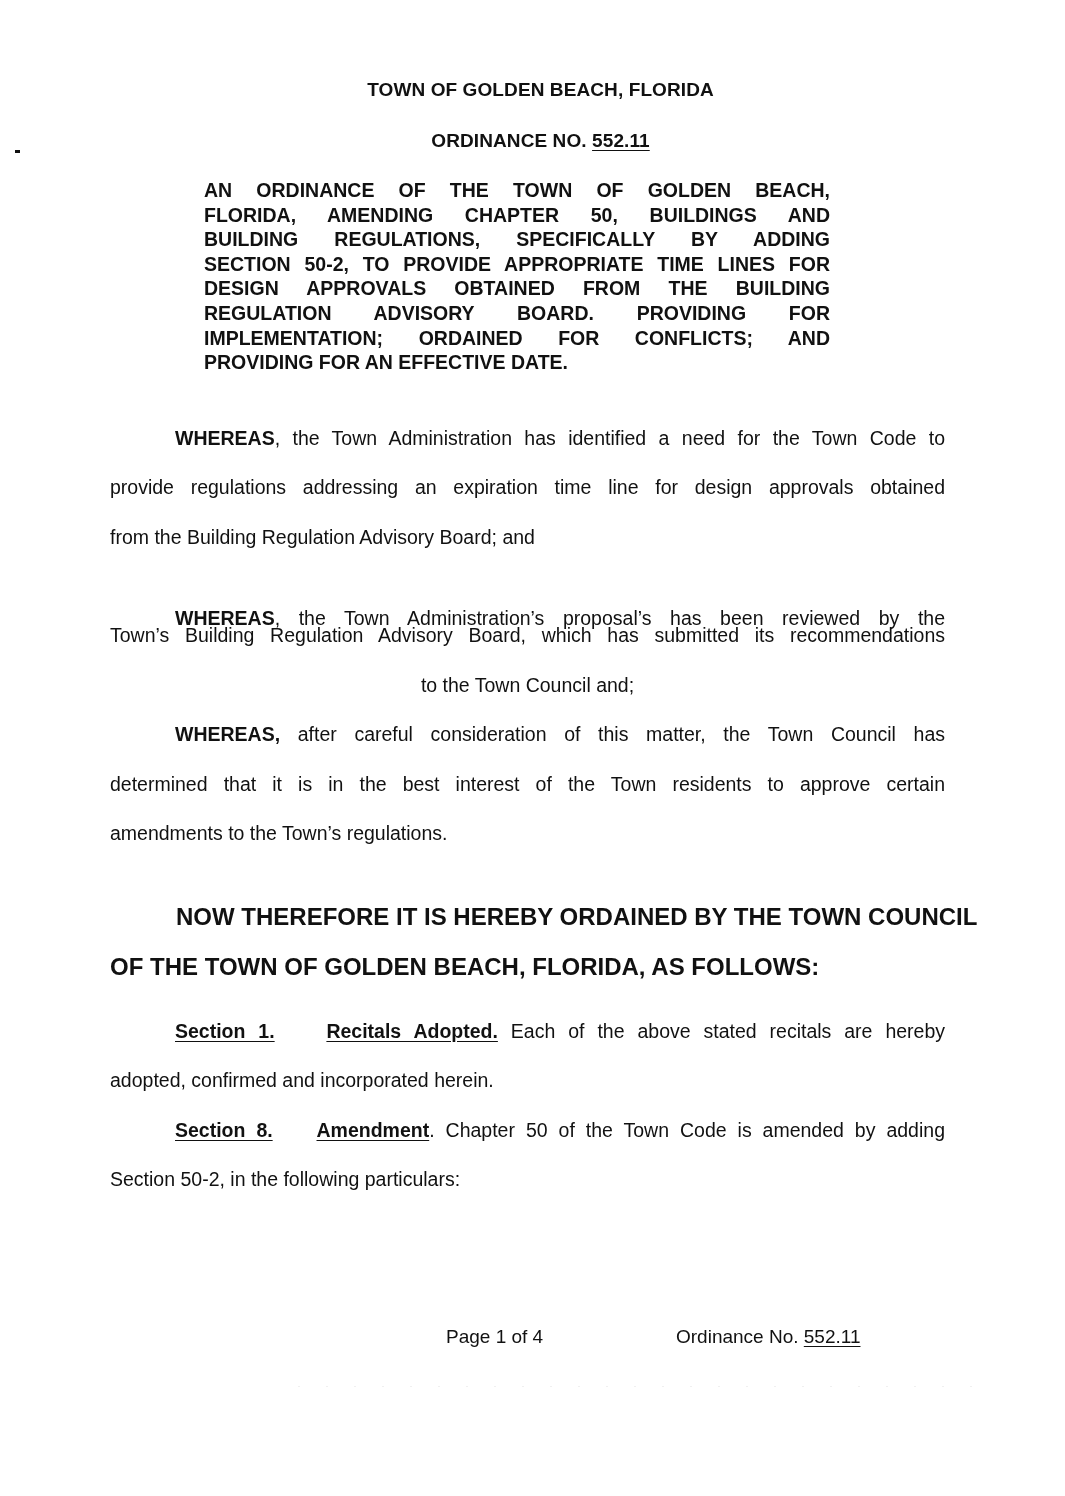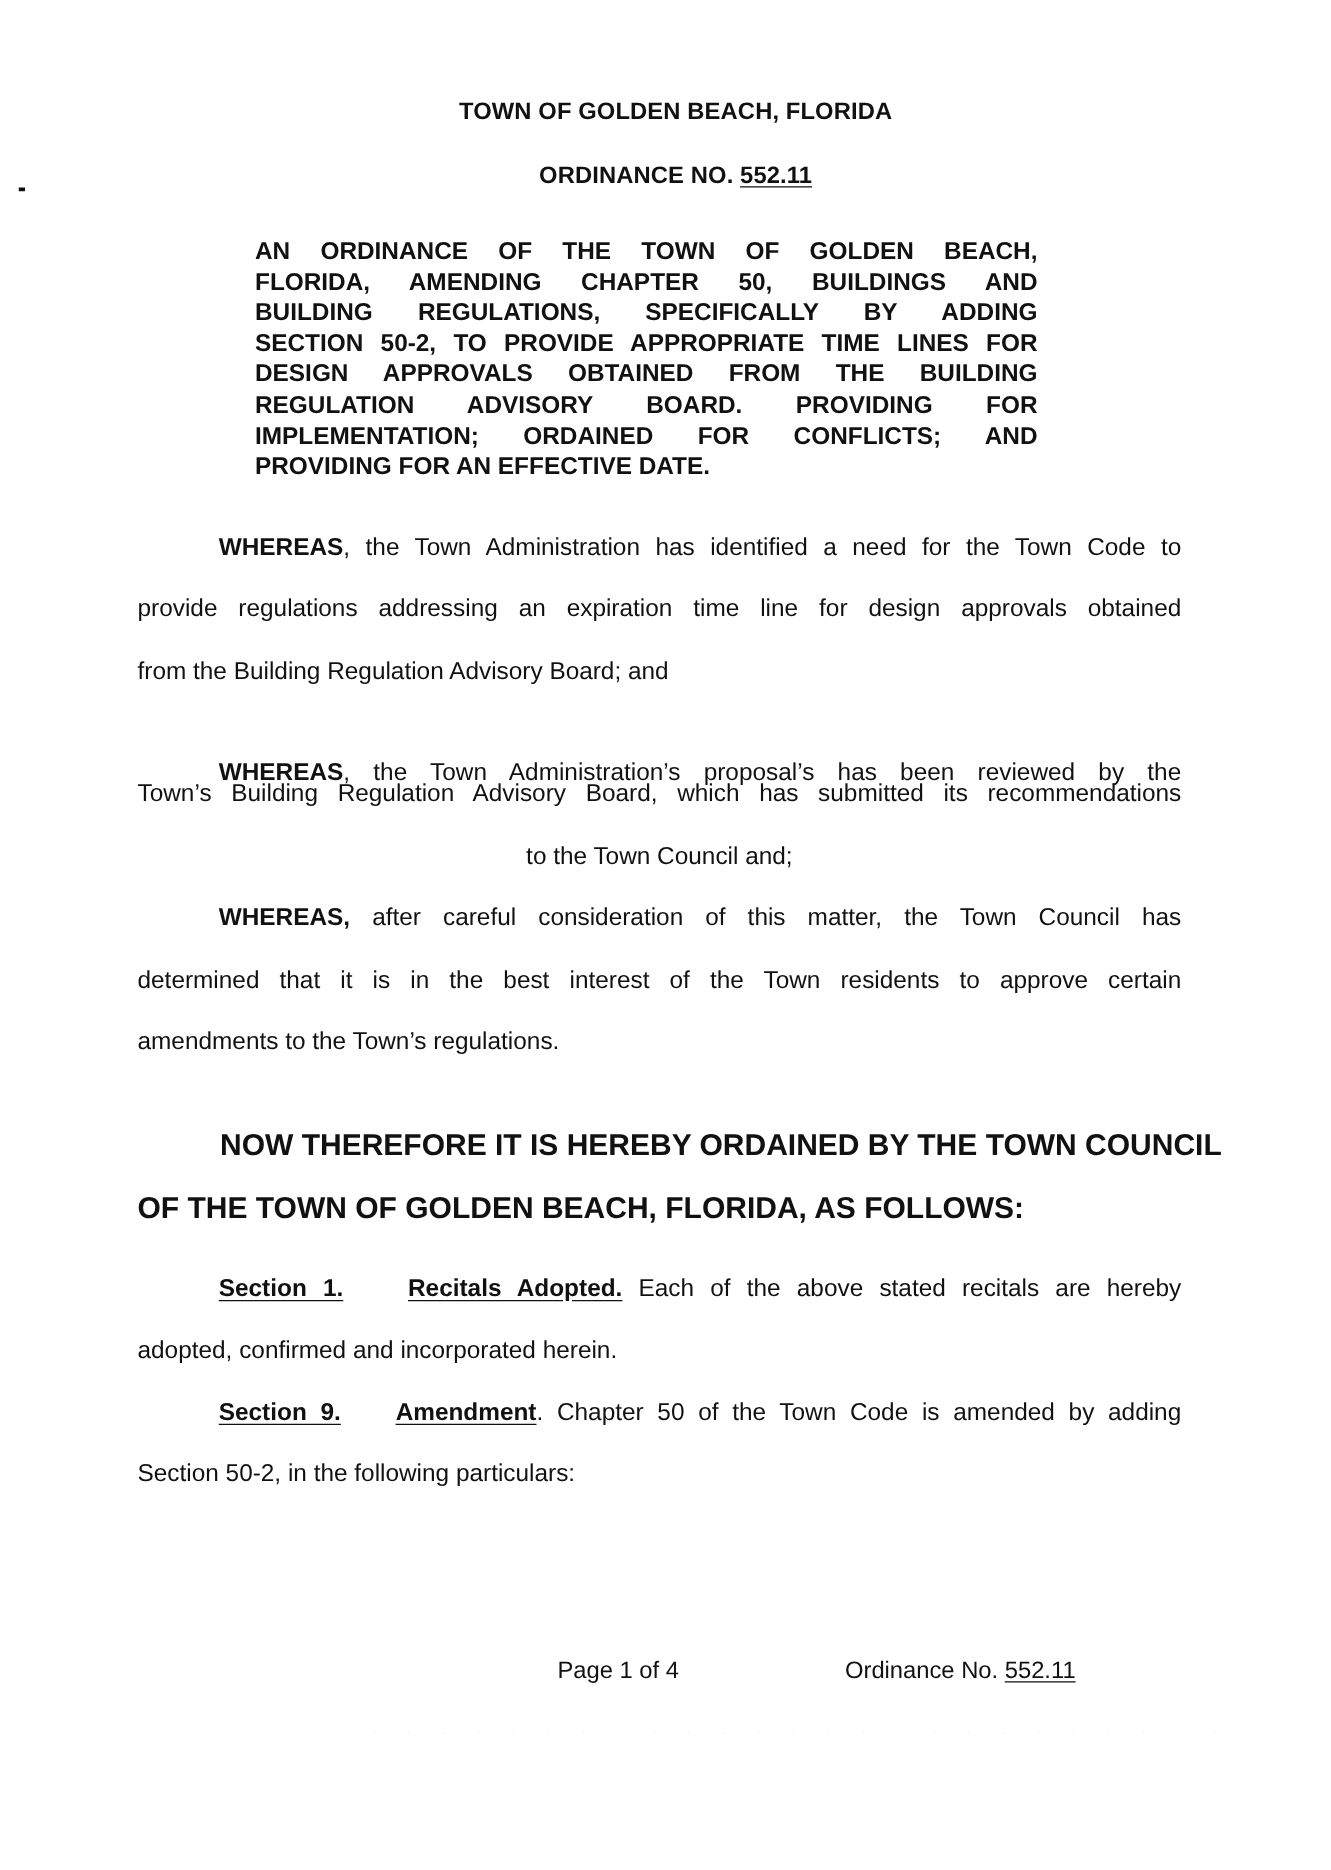--- a/index.html
+++ b/index.html
@@ -42,21 +42,20 @@
     .caption {
       position: absolute;
       left: 204px;
       top: 178px;
       width: 626px;
       font-weight: bold;
       font-size: 19.5px;
       line-height: 24.6px;
       text-align: justify;
       text-align-last: justify;
-      margin-top: 11px;
     }
     .caption .last {
       text-align: left;
       text-align-last: left;
     }
     .caption div { text-align: justify; text-align-last: justify; white-space: nowrap; }
 
     .para-line {
       position: absolute;
       left: 110px;
@@ -141,21 +140,21 @@
 
   <div class="now-line" style="left:176px; top:871px;">NOW THEREFORE IT IS HEREBY ORDAINED BY THE TOWN COUNCIL</div>
   <div class="now-line" style="left:110px; top:921px;">OF THE TOWN OF GOLDEN BEACH, FLORIDA, AS FOLLOWS:</div>
 
   <div class="para-line indent justify" style="top:1019px;">
     <span class="bold u">Section 1.</span>&nbsp;&nbsp;&nbsp;&nbsp;<span class="bold u">Recitals Adopted.</span><span>  Each of the above stated recitals are hereby</span>
   </div>
   <div class="para-line" style="top:1068px;">adopted, confirmed and incorporated herein.</div>
 
   <div class="para-line indent justify" style="top:1118px;">
-    <span class="bold u">Section 9.</span>&nbsp;&nbsp;&nbsp;&nbsp;<span class="bold u">Amendment</span><span>.  Chapter 50 of the Town Code is amended by adding</span>
+    <span class="bold u">Section 8.</span>&nbsp;&nbsp;&nbsp;&nbsp;<span class="bold u">Amendment</span><span>.  Chapter 50 of the Town Code is amended by adding</span>
   </div>
   <div class="para-line" style="top:1167px;">Section 50-2, in the following particulars:</div>
 
   <div class="footer footer-page">Page 1 of 4</div>
   <div class="footer footer-ord">
     <span>Ordinance No. </span><span class="u">552.11</span>
   </div>
 
   <div class="dots"></div>
 </div>

